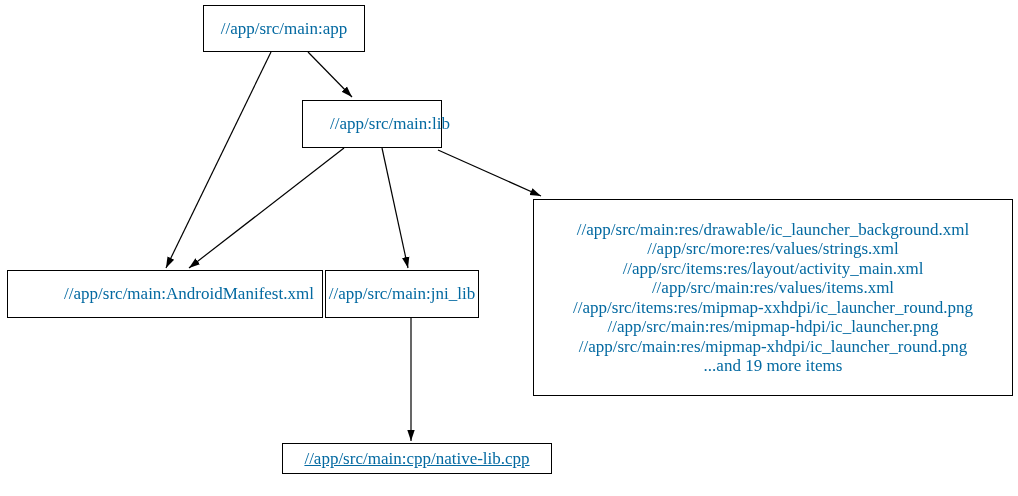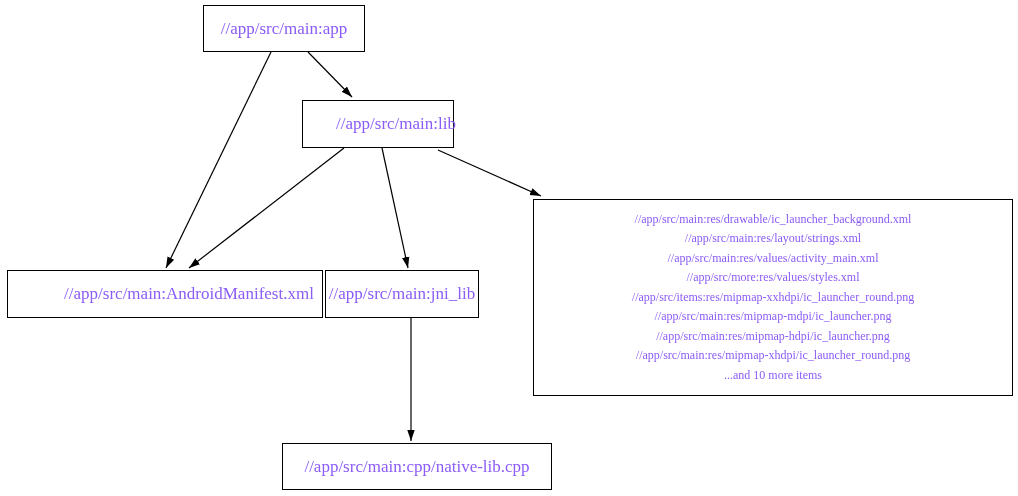--- a/index.html
+++ b/index.html
@@ -6,21 +6,21 @@
     margin: 0;
     padding: 0;
     background: #ffffff;
   }
   #canvas {
     position: relative;
     width: 1018px;
     height: 496px;
     background: #ffffff;
     font-family: "Liberation Serif", "DejaVu Serif", serif;
-    color: #8b5cf6;
+    color: #0369a1;
     overflow: hidden;
   }
   #edges {
     position: absolute;
     left: 0;
     top: 0;
     width: 1018px;
     height: 496px;
   }
   .node {
@@ -29,30 +29,30 @@
     background: #ffffff;
     border: 1px solid #000000;
     display: flex;
     align-items: center;
     justify-content: center;
     text-align: center;
     font-size: 17px;
     white-space: nowrap;
   }
   #node-app        { left: 203px; top: 5px;   width: 162px; height: 47px; }
-  #node-lib        { left: 302px; top: 100px; width: 152px; height: 48px; padding-left: 36px; }
+  #node-lib        { left: 302px; top: 100px; width: 140px; height: 48px; padding-left: 36px; }
   #node-manifest   { left: 7px;   top: 270px; width: 316px; height: 48px; padding-left: 48px; }
   #node-jni-lib    { left: 325px; top: 270px; width: 154px; height: 48px; }
   #node-res-group  { left: 533px; top: 199px; width: 480px; height: 197px;
                      flex-direction: column; justify-content: center; }
-  #node-native-lib { left: 282px; top: 443px; width: 270px; height: 47px; }
+  #node-native-lib { left: 282px; top: 443px; width: 270px; height: 31px; text-decoration: underline; }
   .res-line {
     display: block;
     line-height: 19.5px;
-    font-size: 12px;
+    font-size: 17px;
   }
   .edge-line {
     stroke: #000000;
     stroke-width: 1.2;
   }
 </style>
 </head>
 <body>
 
 <div id="canvas">
@@ -82,27 +82,26 @@
   <div class="node" id="node-manifest">
     <span>//app/src/main:AndroidManifest.xml</span>
   </div>
 
   <div class="node" id="node-jni-lib">
     <span>//app/src/main:jni_lib</span>
   </div>
 
   <div class="node" id="node-res-group">
     <span class="res-line">//app/src/main:res/drawable/ic_launcher_background.xml</span>
-    <span class="res-line">//app/src/main:res/layout/strings.xml</span>
-    <span class="res-line">//app/src/main:res/values/activity_main.xml</span>
-    <span class="res-line">//app/src/more:res/values/styles.xml</span>
+    <span class="res-line">//app/src/more:res/values/strings.xml</span>
+    <span class="res-line">//app/src/items:res/layout/activity_main.xml</span>
+    <span class="res-line">//app/src/main:res/values/items.xml</span>
     <span class="res-line">//app/src/items:res/mipmap-xxhdpi/ic_launcher_round.png</span>
-    <span class="res-line">//app/src/main:res/mipmap-mdpi/ic_launcher.png</span>
     <span class="res-line">//app/src/main:res/mipmap-hdpi/ic_launcher.png</span>
     <span class="res-line">//app/src/main:res/mipmap-xhdpi/ic_launcher_round.png</span>
-    <span class="res-line">...and 10 more items</span>
+    <span class="res-line">...and 19 more items</span>
   </div>
 
   <div class="node" id="node-native-lib">
     <span>//app/src/main:cpp/native-lib.cpp</span>
   </div>
 
 </div>
 
 </body></html>

